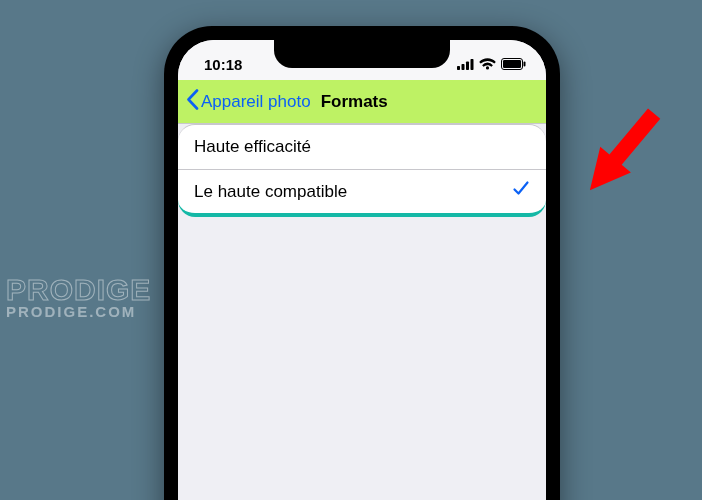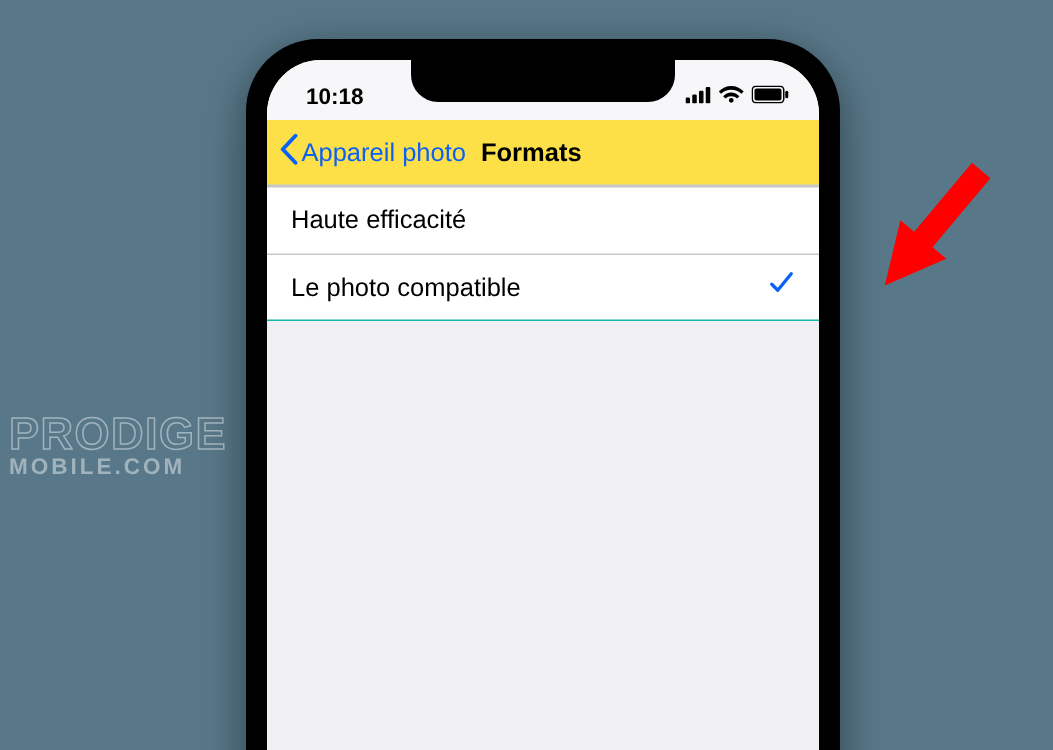--- a/index.html
+++ b/index.html
@@ -49,38 +49,38 @@
     align-items: center;
     justify-content: space-between;
     padding: 8px 20px 0 26px;
     font-weight: 600;
     font-size: 15px;
     color: #000;
   }
   .status-icons { display: flex; align-items: center; gap: 5px; }
   .navbar {
     height: 44px;
-    background: #fde047;
+    background: #bef264;
     border-bottom: 1px solid #c8c7cc;
     display: flex;
     align-items: center;
     padding: 0 8px;
     font-size: 17px;
   }
   .back-btn { display: flex; align-items: center; color: #0b61f5; cursor: pointer; }
   .back-chevron { margin-right: 2px; }
   .nav-title { font-weight: 700; color: #000; margin-left: 10px; }
   .section-header {
     padding: 24px 16px 6px 16px;
     font-size: 12px;
     letter-spacing: 0.3px;
     color: #8a8a8e;
     text-transform: uppercase;
   }
-  .cell-group { background: #fff; border-top: 1px solid #c8c7cc; border-bottom: 1px solid #14b8a6; }
+  .cell-group { background: #fff; border-top: 1px solid #c8c7cc; border-bottom: 4px solid #14b8a6; border-radius: 17px; }
   .cell {
     min-height: 44px;
     display: flex;
     align-items: center;
     padding: 0 16px;
     font-size: 17px;
     color: #000;
     border-top: 1px solid #c8c7cc;
     cursor: pointer;
     position: relative;
@@ -180,21 +180,21 @@
       </div>
       <span class="nav-title">Formats</span>
     </div>
 
 
     <div class="cell-group">
       <div class="cell">
         <span>Haute efficacité</span>
       </div>
       <div class="cell">
-        <span>Le photo compatible</span>
+        <span>Le haute compatible</span>
         <span class="check">
           <svg width="18" height="18" viewBox="0 0 18 18">
               <path fill="none" stroke="#0b61f5" stroke-width="2.2" stroke-linecap="round" stroke-linejoin="round" d="M2.5 9.5l4 4 9-11"></path>
             </svg>
         </span>
       </div>
     </div>
 
   </div>
 </div>
@@ -202,14 +202,14 @@
 <div class="arrow">
   <svg width="120" height="140" viewBox="0 0 120 140">
     <g transform="rotate(40 60 60)">
       <polygon points="60,110 40,70 52,70 52,10 68,10 68,70 80,70" fill="#ff0000"></polygon>
     </g>
   </svg>
 </div>
 
 <div class="watermark">
   <div class="l1">PRODIGE</div>
-  <div class="l2">MOBILE.COM</div>
+  <div class="l2">PRODIGE.COM</div>
 </div>
 
 </body></html>

